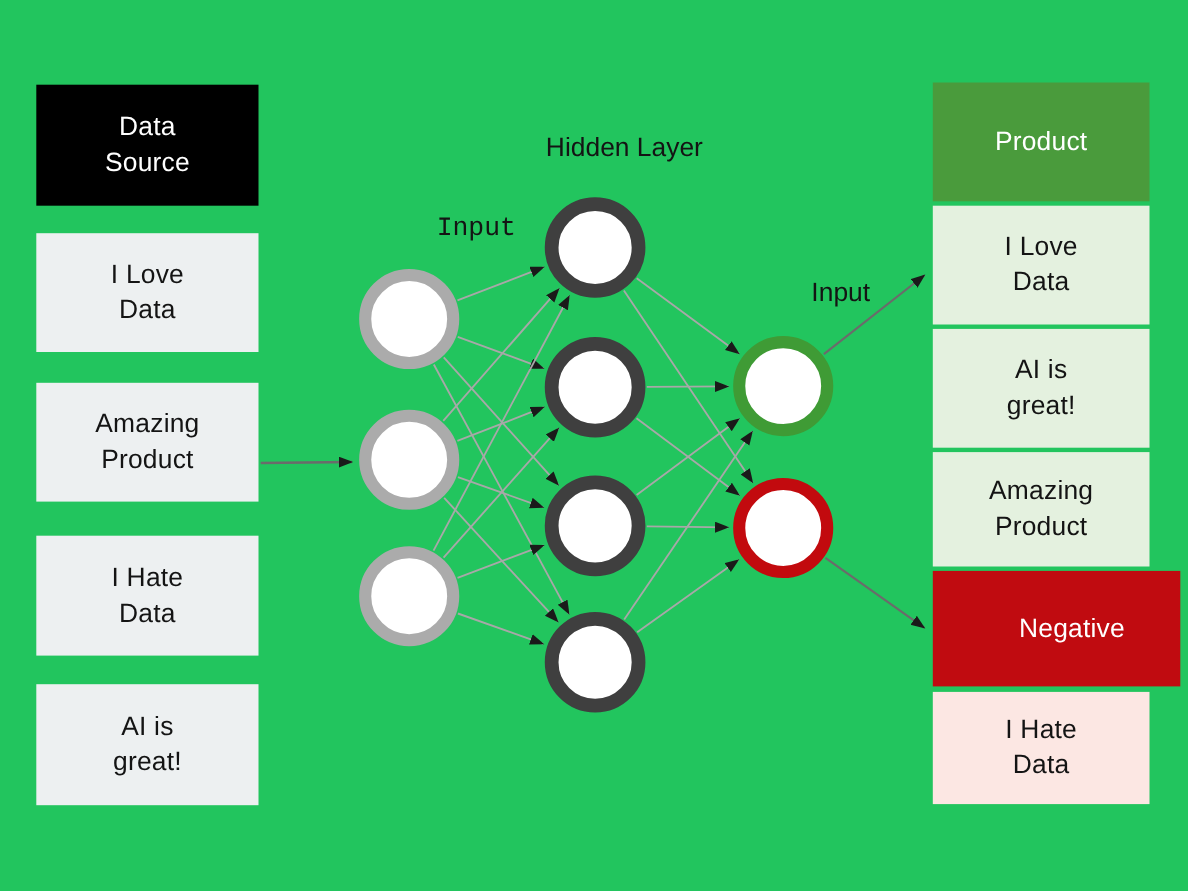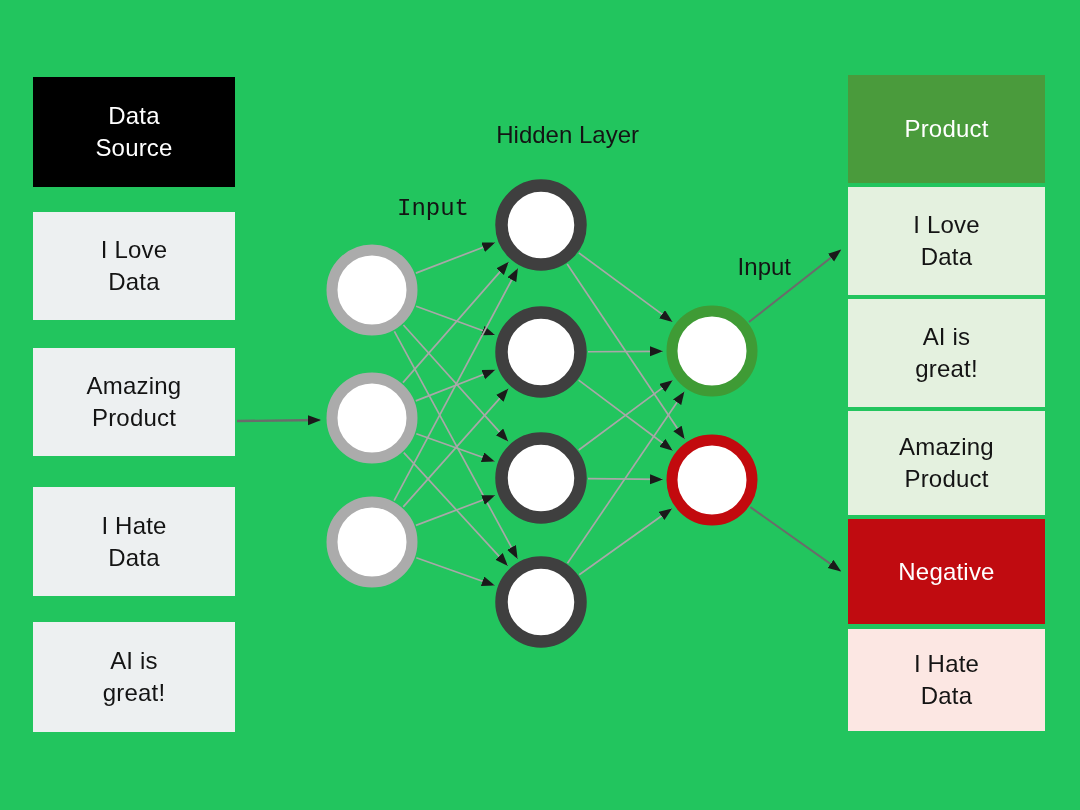--- a/index.html
+++ b/index.html
@@ -9,21 +9,21 @@
   }
   .box{
     position:absolute;display:flex;align-items:center;justify-content:center;
     text-align:center;white-space:pre-line;font-size:24px;line-height:32px;
     letter-spacing:.2px;
   }
   .left-box{left:33px;width:202px;background:#edf0f1;}
   .right-box{left:848px;width:197px;}
   .hdr-black{background:#000000;color:#ffffff;}
   .hdr-pos{background:#4a9b3c;color:#ffffff;}
-  .hdr-neg{background:#c00b10;color:#ffffff;}
+  .hdr-neg{background:#c00b10;color:#ffffff;padding-left:28px;}
   .item-pos{background:#e4f1df;}
   .item-neg{background:#fce7e3;}
   .net-label{
     position:absolute;text-align:right;font-size:24px;color:#141414;
   }
   svg.netsvg{position:absolute;left:0;top:0;}
 </style>
 </head>
 <body>
 

